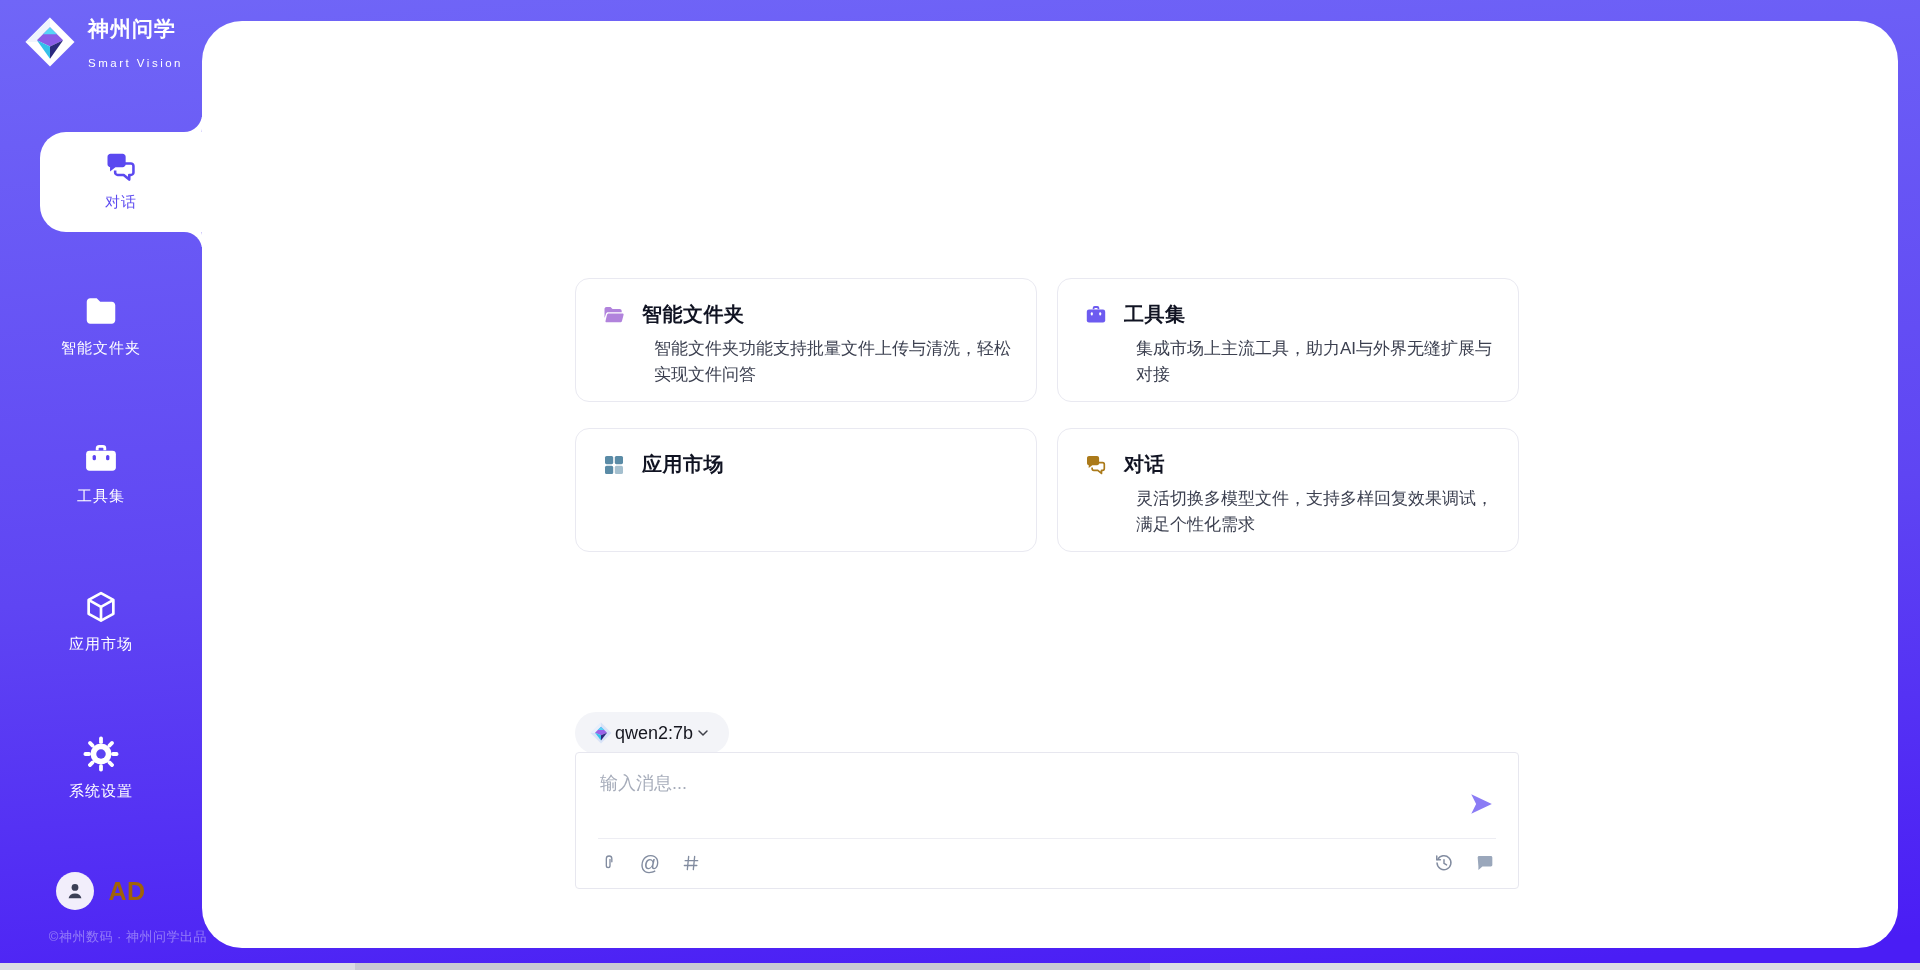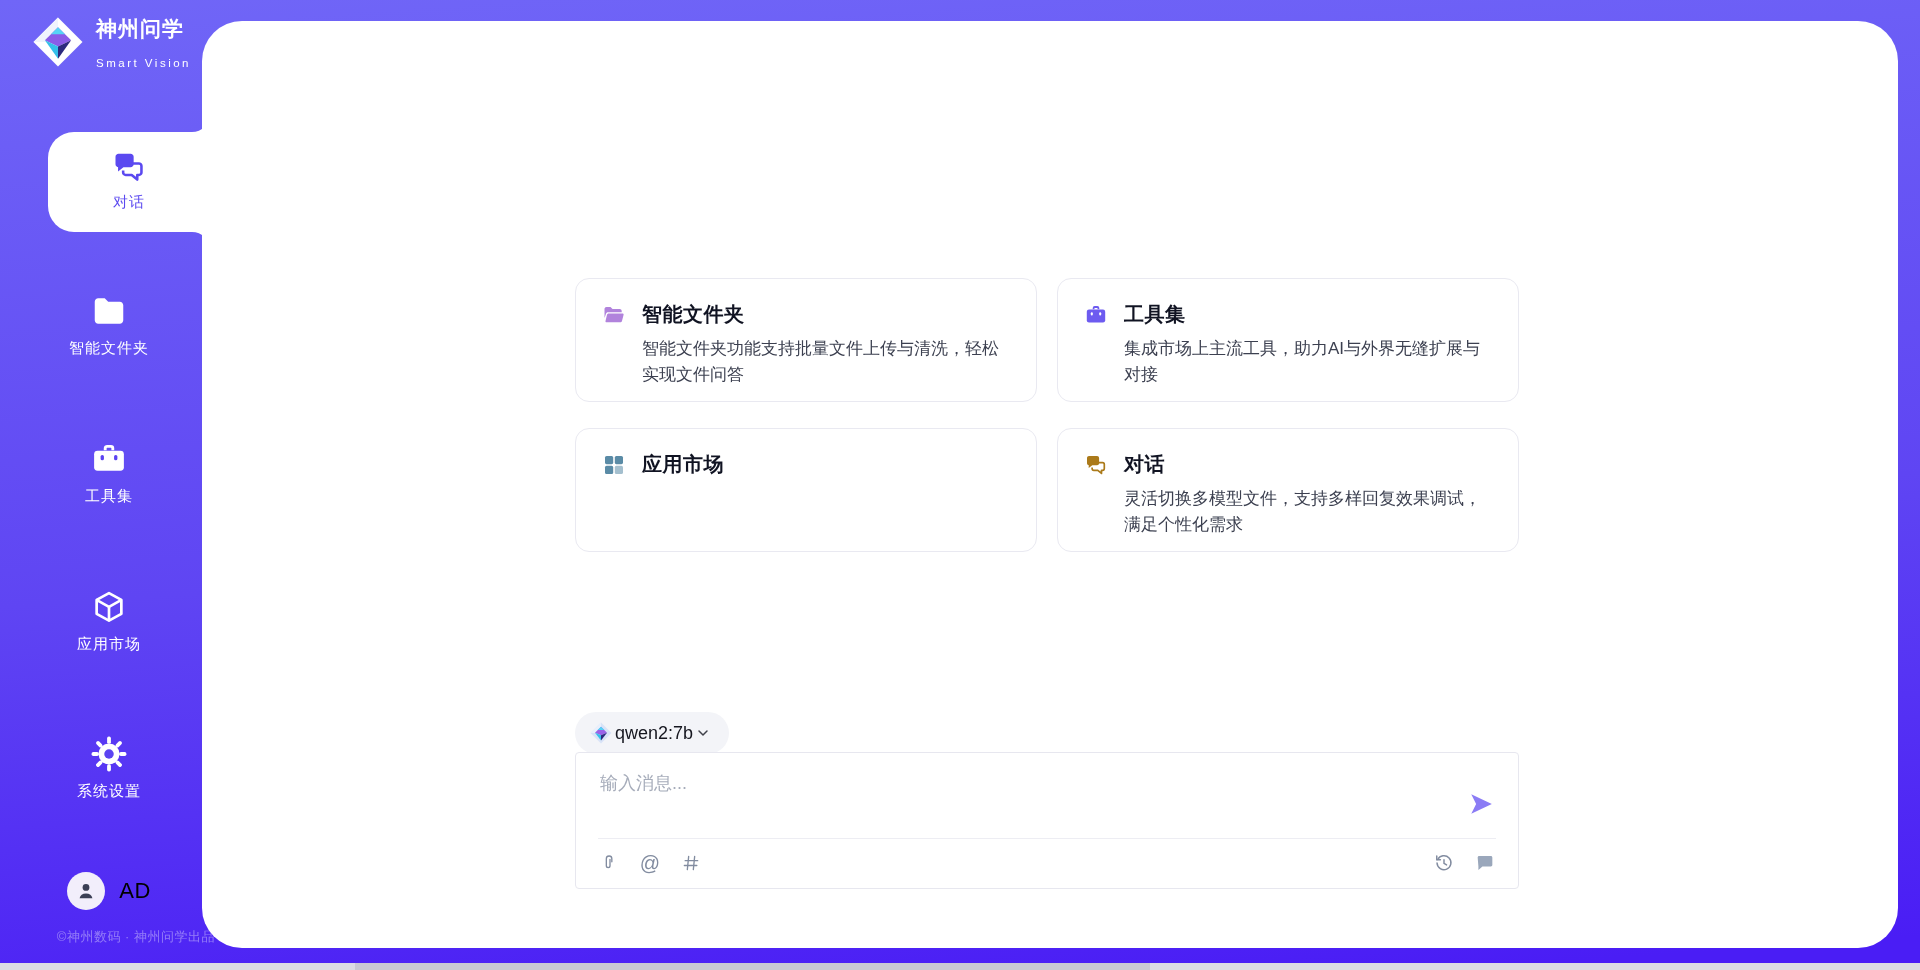--- a/index.html
+++ b/index.html
@@ -5,21 +5,21 @@
   * { margin:0; padding:0; box-sizing:border-box; }
   html,body { width:1920px; height:970px; overflow:hidden; }
   body {
     font-family:"Liberation Sans", sans-serif;
     background:linear-gradient(176deg,#7066f7 0%,#5f45f3 55%,#4a1df5 97%);
     position:relative;
     color:#14151f;
   }
 
   
-  .sidebar { position:absolute; left:8px; top:0; width:240px; height:970px; }
+  .sidebar { position:absolute; left:0; top:0; width:240px; height:970px; }
   .brand { position:absolute; left:22px; top:14px; display:flex; align-items:center; gap:10px; }
   .brand-text .cn { color:#fff; font-size:21px; font-weight:700; letter-spacing:1px; }
   .brand-text .en { color:#fff; font-size:11.5px; letter-spacing:2.5px; margin-top:14px; }
 
   .nav-item { position:absolute; left:0; width:202px; display:flex; flex-direction:column;
               align-items:center; gap:9px; color:#fff; font-size:15px; cursor:pointer; }
   .nav-item .lbl { letter-spacing:1px; }
 
   .nav-active { position:absolute; left:40px; top:132px; width:162px; height:100px;
                 background:#fff; border-radius:26px 0 0 26px; display:flex; flex-direction:column;
@@ -27,38 +27,38 @@
   .nav-active .lbl { color:#5b49f0; font-size:15px; letter-spacing:1px; }
   .nav-active::before { content:""; position:absolute; right:0; top:-30px; width:30px; height:30px;
                         border-bottom-right-radius:18px; box-shadow:0 15px 0 0 #fff; }
   .nav-active::after  { content:""; position:absolute; right:0; bottom:-30px; width:30px; height:30px;
                         border-top-right-radius:18px; box-shadow:0 -15px 0 0 #fff; }
 
   .user-row { position:absolute; left:0; top:872px; width:202px; display:flex; align-items:center;
               justify-content:center; gap:14px; cursor:pointer; }
   .avatar { width:38px; height:38px; border-radius:50%; background:#f2eefb; display:flex;
             align-items:center; justify-content:center; }
-  .user-name { color:#000000; font-size:22px; letter-spacing:.5px; }
+  .user-name { color:#a16207; font-size:25px; letter-spacing:.5px;font-weight:bold; }
   .copyright { position:absolute; left:12px; top:928px; width:195px; color:rgba(255,255,255,.38);
                font-size:13px; letter-spacing:.5px; white-space:nowrap;text-align:right; }
 
   
   .main-panel { position:absolute; left:202px; top:21px; right:22px; bottom:22px;
                 background:#fff; border-radius:40px; overflow:hidden; }
 
   .greeting { position:absolute; left:365px; top:138px; display:flex; align-items:center; gap:16px; }
   .greeting h1 { font-size:30px; font-weight:700; color:#0d0f1e; letter-spacing:.5px; }
 
   .cards { position:absolute; left:373px; top:257px; width:944px; display:grid;
            grid-template-columns:1fr 1fr; column-gap:20px; row-gap:26px; }
   .card { height:124px; background:#fff; border:1px solid #e9e9f1; border-radius:14px;
           padding:22px 24px 0 26px; cursor:pointer; overflow:hidden; }
   .card-head { display:flex; align-items:center; gap:16px; }
   .card-title { font-size:20px; font-weight:700; color:#101322; letter-spacing:.5px; }
-  .card-desc { margin:8px 0 0 40px; font-size:17px; line-height:1.5; color:#3c4050; }
+  .card-desc { margin:8px 0 0 52px; font-size:17px; line-height:1.5; color:#3c4050; }
 
   .model-pill { position:absolute; left:373px; top:691px; height:42px; border-radius:21px;
                 background:#f3f4f8; display:inline-flex; align-items:center; gap:2px;
                 padding:0 18px 0 14px; cursor:pointer; }
   .model-pill .model-name { font-size:18px; color:#15161f; }
 
   .composer { position:absolute; left:373px; top:731px; width:944px; height:137px;
               background:#fff; border:1px solid #e7e7ef; border-radius:4px; }
   .composer textarea { position:absolute; left:24px; top:18px; width:840px; height:58px;
               border:none; outline:none; resize:none; font-family:"Liberation Sans",sans-serif;

